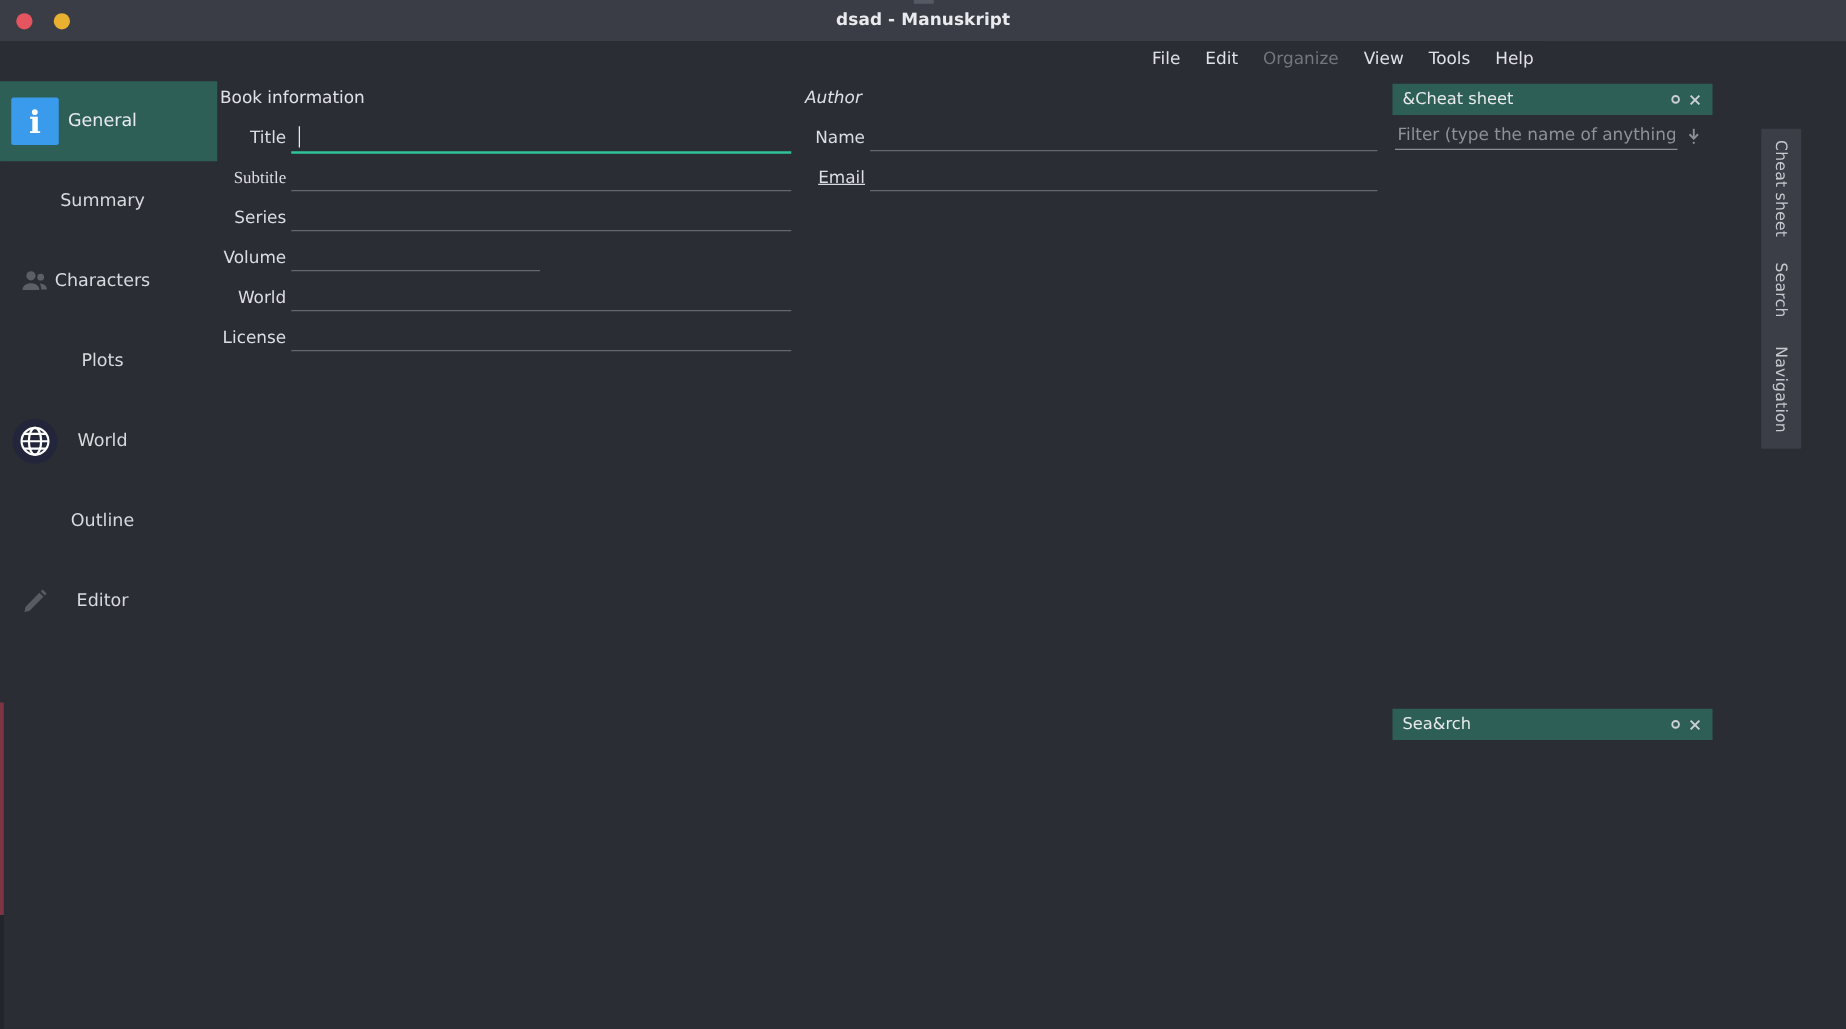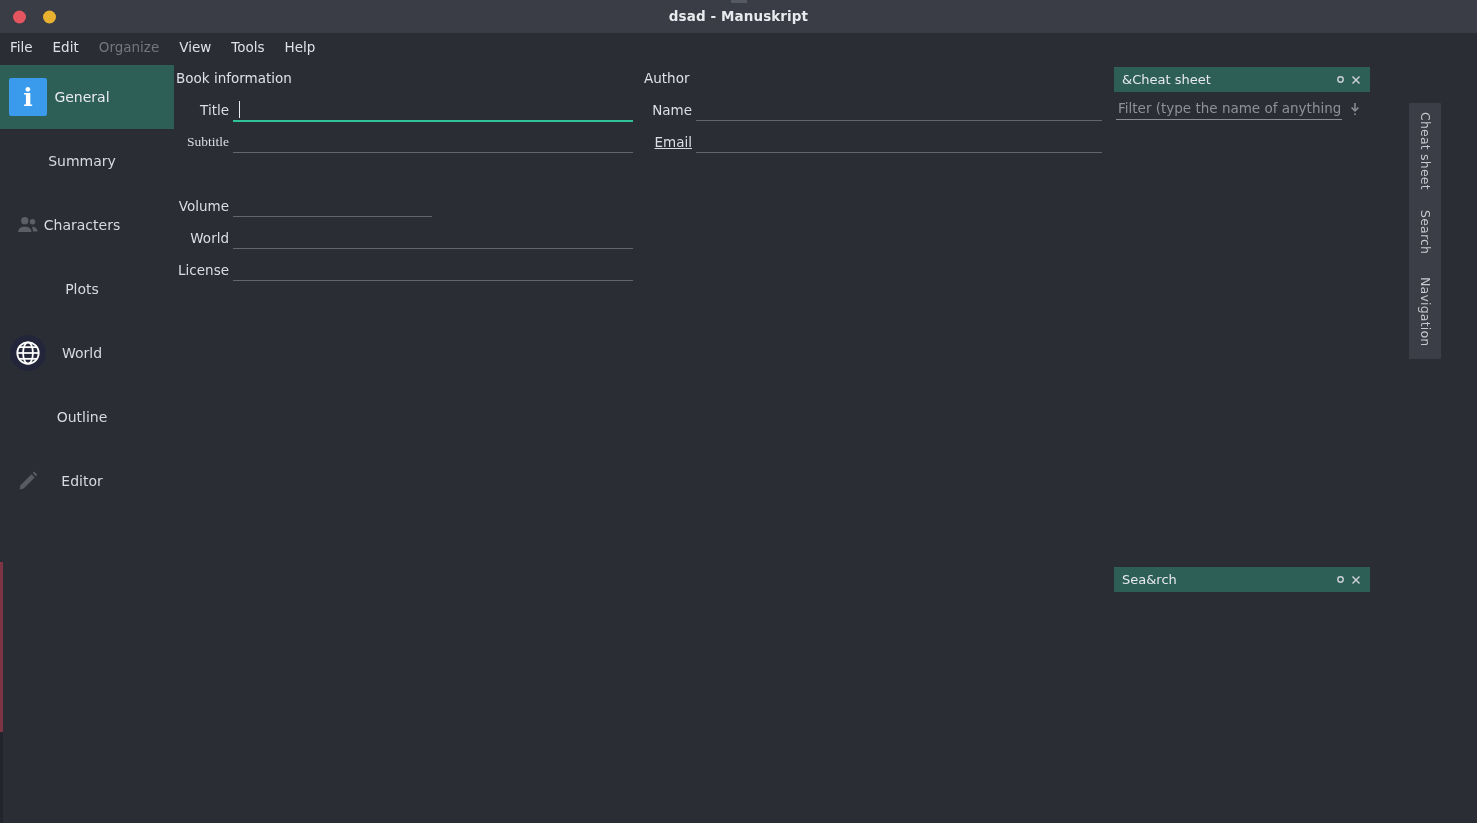--- a/index.html
+++ b/index.html
@@ -43,21 +43,21 @@
     font-size: 13.5px; font-weight: bold;
     color: #e8eaee;
     letter-spacing: .1px;
   }
 
   
   .menubar {
     position: absolute; top: 33px; left: 0;
     width: 1237px; height: 29px;
     background: #2b2d34;
-    display: flex; align-items: center;
+    display: flex; align-items: center; justify-content: flex-end;
   }
   .menubar-bg {
     position: absolute; top: 33px; left: 0;
     width: 288px; height: 29px;
     background: #32353d;
   }
   .menu-item {
     position: relative;
     padding: 0 10px;
     height: 29px; line-height: 29px;
@@ -335,37 +335,41 @@
         <input class="form-input focused" style="width: 400px;" value="">
         <div class="caret" style="left:6px; top:3px;"></div>
       </div>
     </div>
 
     <div class="form-row" style="left:0px; top:68px;">
       <div class="form-label" style="width:55px;font-family:Liberation Serif, serif;">Subtitle</div>
       <input class="form-input" style="width: 400px; margin-left: 4px;" value="">
     </div>
 
+    <div class="form-row" style="left:0px; top:100px;">
+      <div class="form-label" style="width:55px;">Series</div>
+      <input class="form-input" style="width: 400px; margin-left: 4px;" value="">
+    </div>
 
     <div class="form-row" style="left:0px; top:132px;">
       <div class="form-label" style="width:55px;">Volume</div>
       <input class="form-input" style="width: 199px; margin-left: 4px;" value="">
     </div>
 
     <div class="form-row" style="left:0px; top:164px;">
       <div class="form-label" style="width:55px;">World</div>
       <input class="form-input" style="width: 400px; margin-left: 4px;" value="">
     </div>
 
     <div class="form-row" style="left:0px; top:196px;">
       <div class="form-label" style="width:55px;">License</div>
       <input class="form-input" style="width: 400px; margin-left: 4px;" value="">
     </div>
 
-    <div class="group-title" style="left:470px; top:8px;">Author</div>
+    <div class="group-title" style="left:470px; top:8px;font-style:italic;">Author</div>
 
     <div class="form-row" style="left:468px; top:36px;">
       <div class="form-label" style="width:50px;">Name</div>
       <input class="form-input" style="width: 406px; margin-left: 4px;" value="">
     </div>
 
     <div class="form-row" style="left:468px; top:68px;text-decoration:underline;">
       <div class="form-label" style="width:50px;">Email</div>
       <input class="form-input" style="width: 406px; margin-left: 4px;" value="">
     </div>

